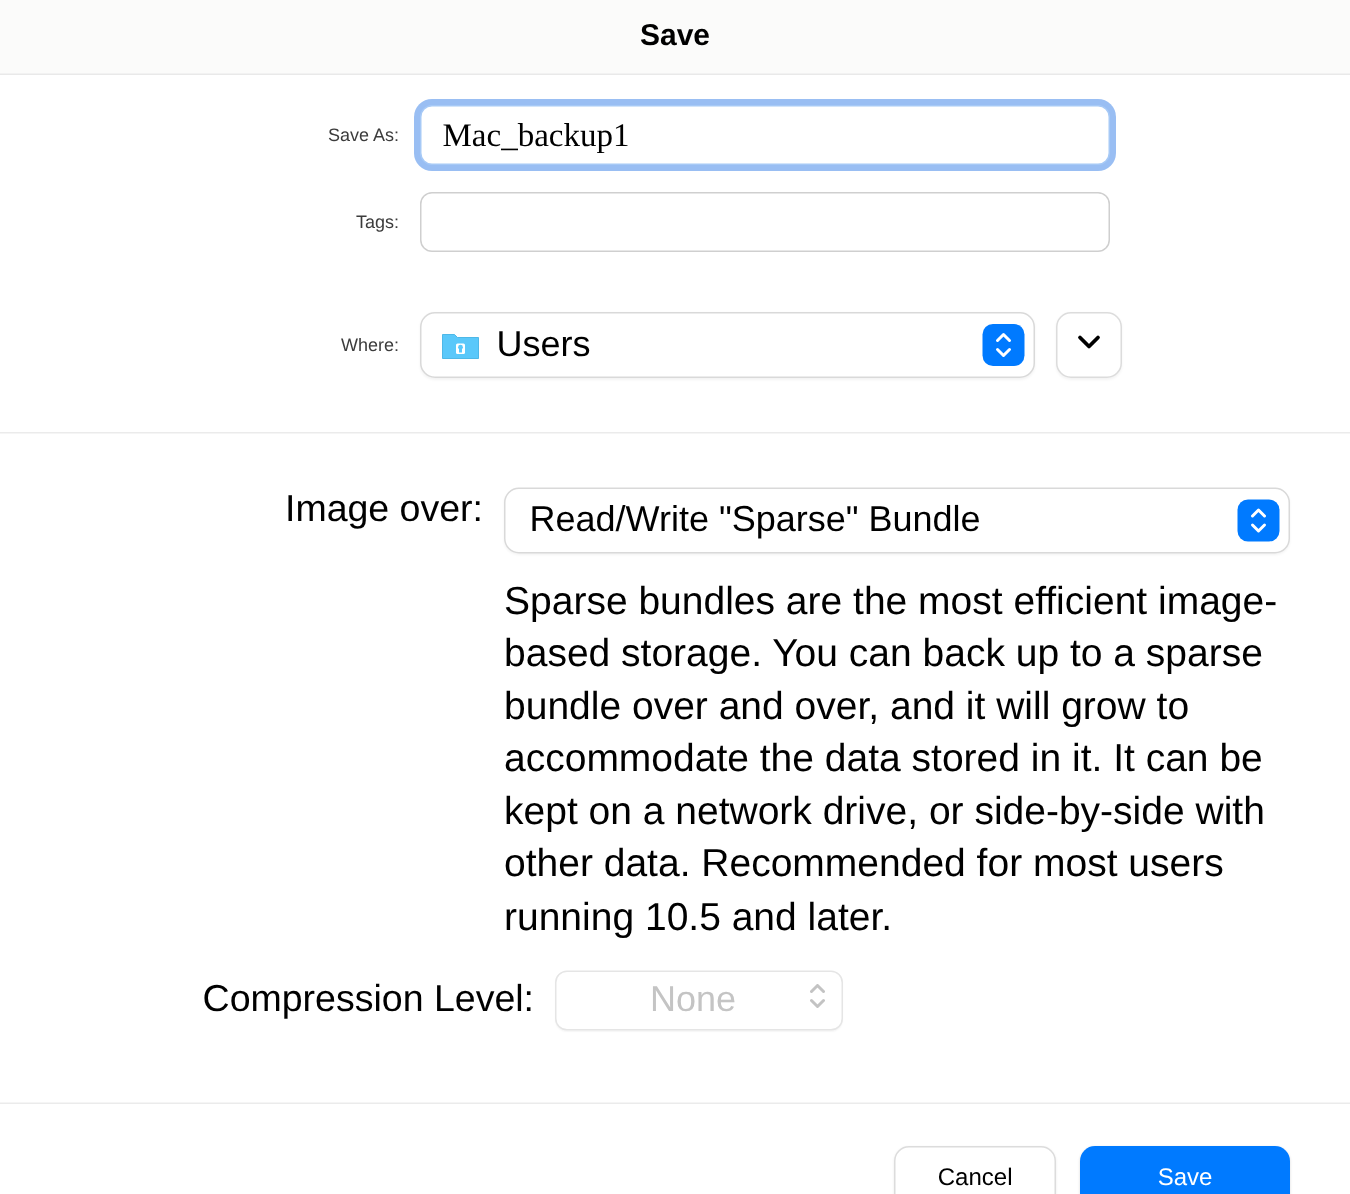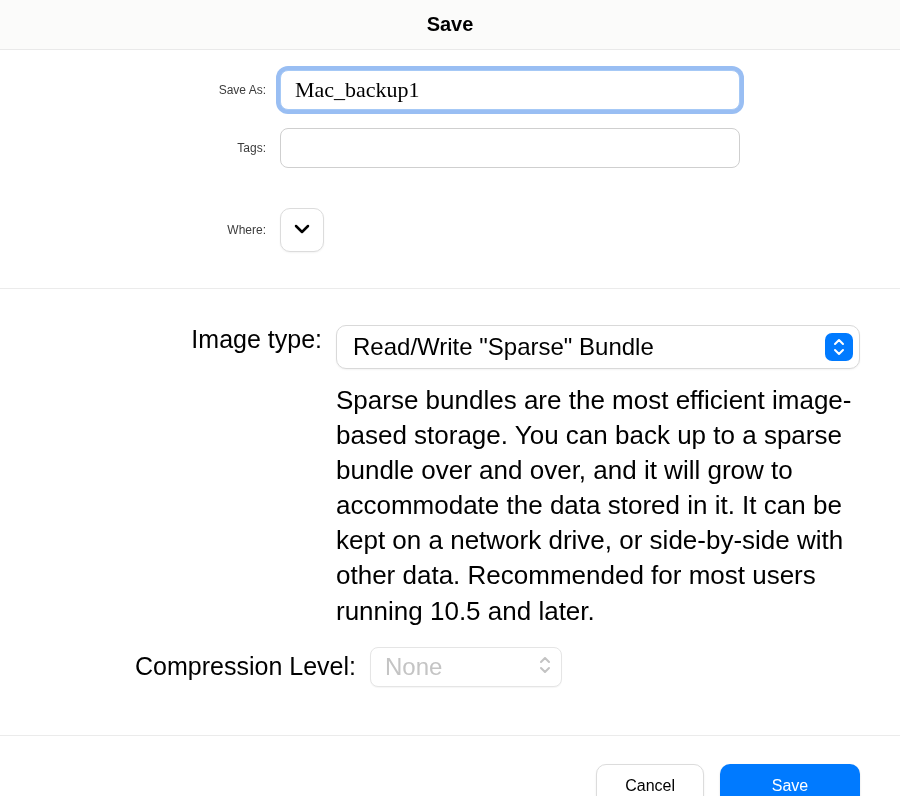--- a/index.html
+++ b/index.html
@@ -142,20 +142,21 @@
       width: 192px;
       height: 40px;
       border: 1px solid #e5e5e5;
       border-radius: 8px;
       display: flex;
       align-items: center;
       padding-left: 14px;
       padding-right: 10px;
       background: #fff;
       box-shadow: 0 1px 1px rgba(0,0,0,0.04);
+      text-align: center;
     }
     .comp-text {
       font-size: 24px;
       color: #c4c4c4;
       flex: 1;
     }
     .comp-arrows svg { opacity: 0.35; }
     .footer {
       display: flex;
       justify-content: flex-end;
@@ -202,37 +203,54 @@
     <div class="label">Tags:</div>
     <div class="field-wrap">
       <input class="text-input" value="" style="">
     </div>
   </div>
 
   <div class="row" style="margin-top:40px; margin-bottom:0;">
     <div class="label">Where:</div>
     <div class="field-wrap">
       <div class="where-wrap">
+        <div class="where-select">
+          <span class="folder-icon">
+            <svg width="28" height="22" viewBox="0 0 28 22">
+              <path d="M2 4 L10 4 L12 6 L26 6 L26 20 L2 20 Z" fill="#5ac8fa" stroke="#2fa9e0" stroke-width="0.5"></path>
+              <rect x="11" y="10" width="6" height="7" rx="1" fill="#ffffff"></rect>
+              <circle cx="14" cy="12.5" r="1.6" fill="#5ac8fa"></circle>
+              <rect x="13" y="13" width="2" height="3" fill="#5ac8fa"></rect>
+            </svg>
+          </span>
+          <span class="where-text">Users</span>
+          <span class="arrows-btn">
+            <svg width="12" height="18" viewBox="0 0 12 18">
+              <path d="M2 6 L6 2 L10 6" stroke="#fff" stroke-width="2" fill="none" stroke-linecap="round" stroke-linejoin="round"></path>
+              <path d="M2 12 L6 16 L10 12" stroke="#fff" stroke-width="2" fill="none" stroke-linecap="round" stroke-linejoin="round"></path>
+            </svg>
+          </span>
+        </div>
         <div class="expand-btn">
           <span>
             <svg width="18" height="12" viewBox="0 0 18 12">
               <path d="M3 3 L9 9 L15 3" stroke="#000" stroke-width="2.5" fill="none" stroke-linecap="round" stroke-linejoin="round"></path>
             </svg>
           </span>
         </div>
       </div>
     </div>
   </div>
 
 </div>
 
 <div class="section section2">
 
   <div class="row top-align">
-    <div class="label big">Image type:</div>
+    <div class="label big">Image over:</div>
     <div class="field-wrap">
       <div class="imgtype-select">
         <span class="imgtype-text">Read/Write "Sparse" Bundle</span>
         <span class="arrows-btn">
           <svg width="12" height="18" viewBox="0 0 12 18">
             <path d="M2 6 L6 2 L10 6" stroke="#fff" stroke-width="2" fill="none" stroke-linecap="round" stroke-linejoin="round"></path>
             <path d="M2 12 L6 16 L10 12" stroke="#fff" stroke-width="2" fill="none" stroke-linecap="round" stroke-linejoin="round"></path>
           </svg>
         </span>
       </div>

